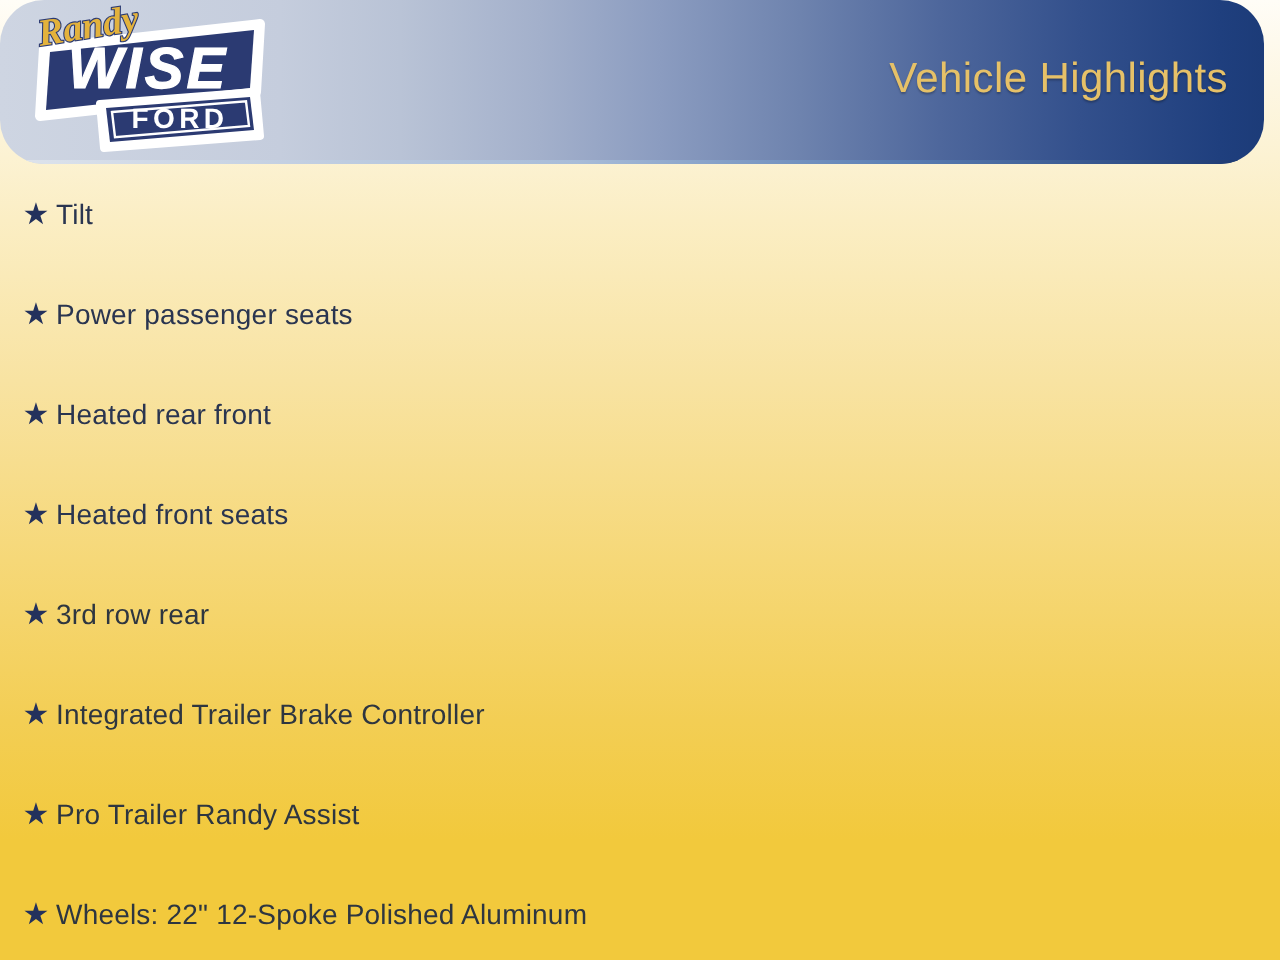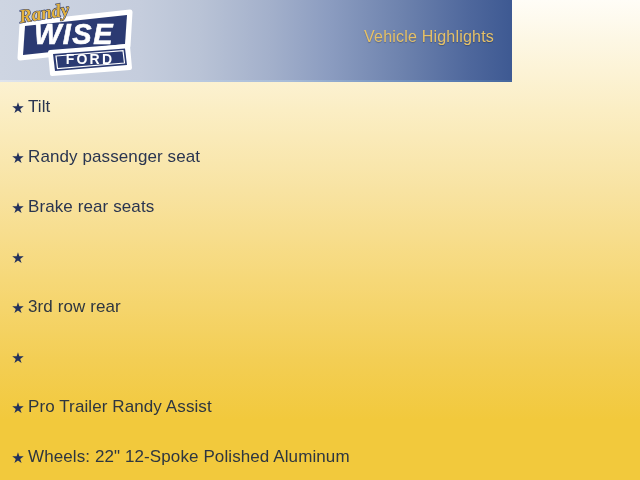--- a/index.html
+++ b/index.html
@@ -28,53 +28,54 @@
                 #f3ce54 360px,
                 #f2c93c 420px,
                 #f2c93c 480px);
   }
 
   
   .header {
     position: absolute;
     left: 0;
     top: 0;
-    width: 512px;
+    width: 632px;
     height: 82px;
     background: linear-gradient(to right,
                 #ced5e2 0px,
                 #c5cddd 140px,
                 #b9c3d6 200px,
                 #a3b0cb 270px,
                 #8b9cc0 330px,
                 #6e83ae 400px,
                 #4e679c 470px,
                 #33508c 540px,
                 #1f3f7e 610px,
                 #1b3a76 640px);
     overflow: hidden;
+    border-radius: 22px;
   }
   .header-bottom-line {
     position: absolute;
     left: 0;
     bottom: 0;
     width: 640px;
     height: 2px;
     background: linear-gradient(to right,
                 #dfe4ec 0%,
                 #a8bcd8 45%,
                 #5c7fb4 70%,
                 #16326b 100%);
   }
 
   .header-title {
     position: absolute;
     right: 18px;
     top: 28px;
-    font-size: 16px;
+    font-size: 21px;
     font-weight: 400;
     color: #e6c168;
     letter-spacing: 0.2px;
     white-space: nowrap;
     text-shadow: 0 1px 1px rgba(0,0,0,0.25);
   }
 
   
   .logo {
     position: absolute;
@@ -107,21 +108,21 @@
   .hl-star {
     flex: 0 0 auto;
     width: 20px;
     font-size: 15px;
     line-height: 1;
     color: #23315c;
     text-align: center;
   }
   .hl-label {
     flex: 1 1 auto;
-    font-size: 17px;
+    font-size: 14px;
     color: #2e3640;
     letter-spacing: 0.1px;
     white-space: nowrap;
   }
   .hl-item:nth-child(1) .hl-label,
   .hl-item:nth-child(2) .hl-label,
   .hl-item:nth-child(3) .hl-label,
   .hl-item:nth-child(4) .hl-label {
     color: #2a3550;
   }
@@ -159,35 +160,37 @@
     <div class="header-bottom-line"></div>
   </div>
 
   <ul class="highlights">
     <li class="hl-item">
       <span class="hl-star">★</span>
       <span class="hl-label">Tilt</span>
     </li>
     <li class="hl-item">
       <span class="hl-star">★</span>
-      <span class="hl-label">Randy passenger seat</span>
-    </li>
-    <li class="hl-item">
-      <span class="hl-star">★</span>
-      <span class="hl-label">Brake rear seats</span>
-    </li>
-    <li class="hl-item">
-      <span class="hl-star">★</span>
+      <span class="hl-label">Power passenger seats</span>
+    </li>
+    <li class="hl-item">
+      <span class="hl-star">★</span>
+      <span class="hl-label">Heated rear front</span>
+    </li>
+    <li class="hl-item">
+      <span class="hl-star">★</span>
+      <span class="hl-label">Heated front seats</span>
     </li>
     <li class="hl-item">
       <span class="hl-star">★</span>
       <span class="hl-label">3rd row rear</span>
     </li>
     <li class="hl-item">
       <span class="hl-star">★</span>
+      <span class="hl-label">Integrated Trailer Brake Controller</span>
     </li>
     <li class="hl-item">
       <span class="hl-star">★</span>
       <span class="hl-label">Pro Trailer Randy Assist</span>
     </li>
     <li class="hl-item">
       <span class="hl-star">★</span>
       <span class="hl-label">Wheels: 22" 12-Spoke Polished Aluminum</span>
     </li>
   </ul>

